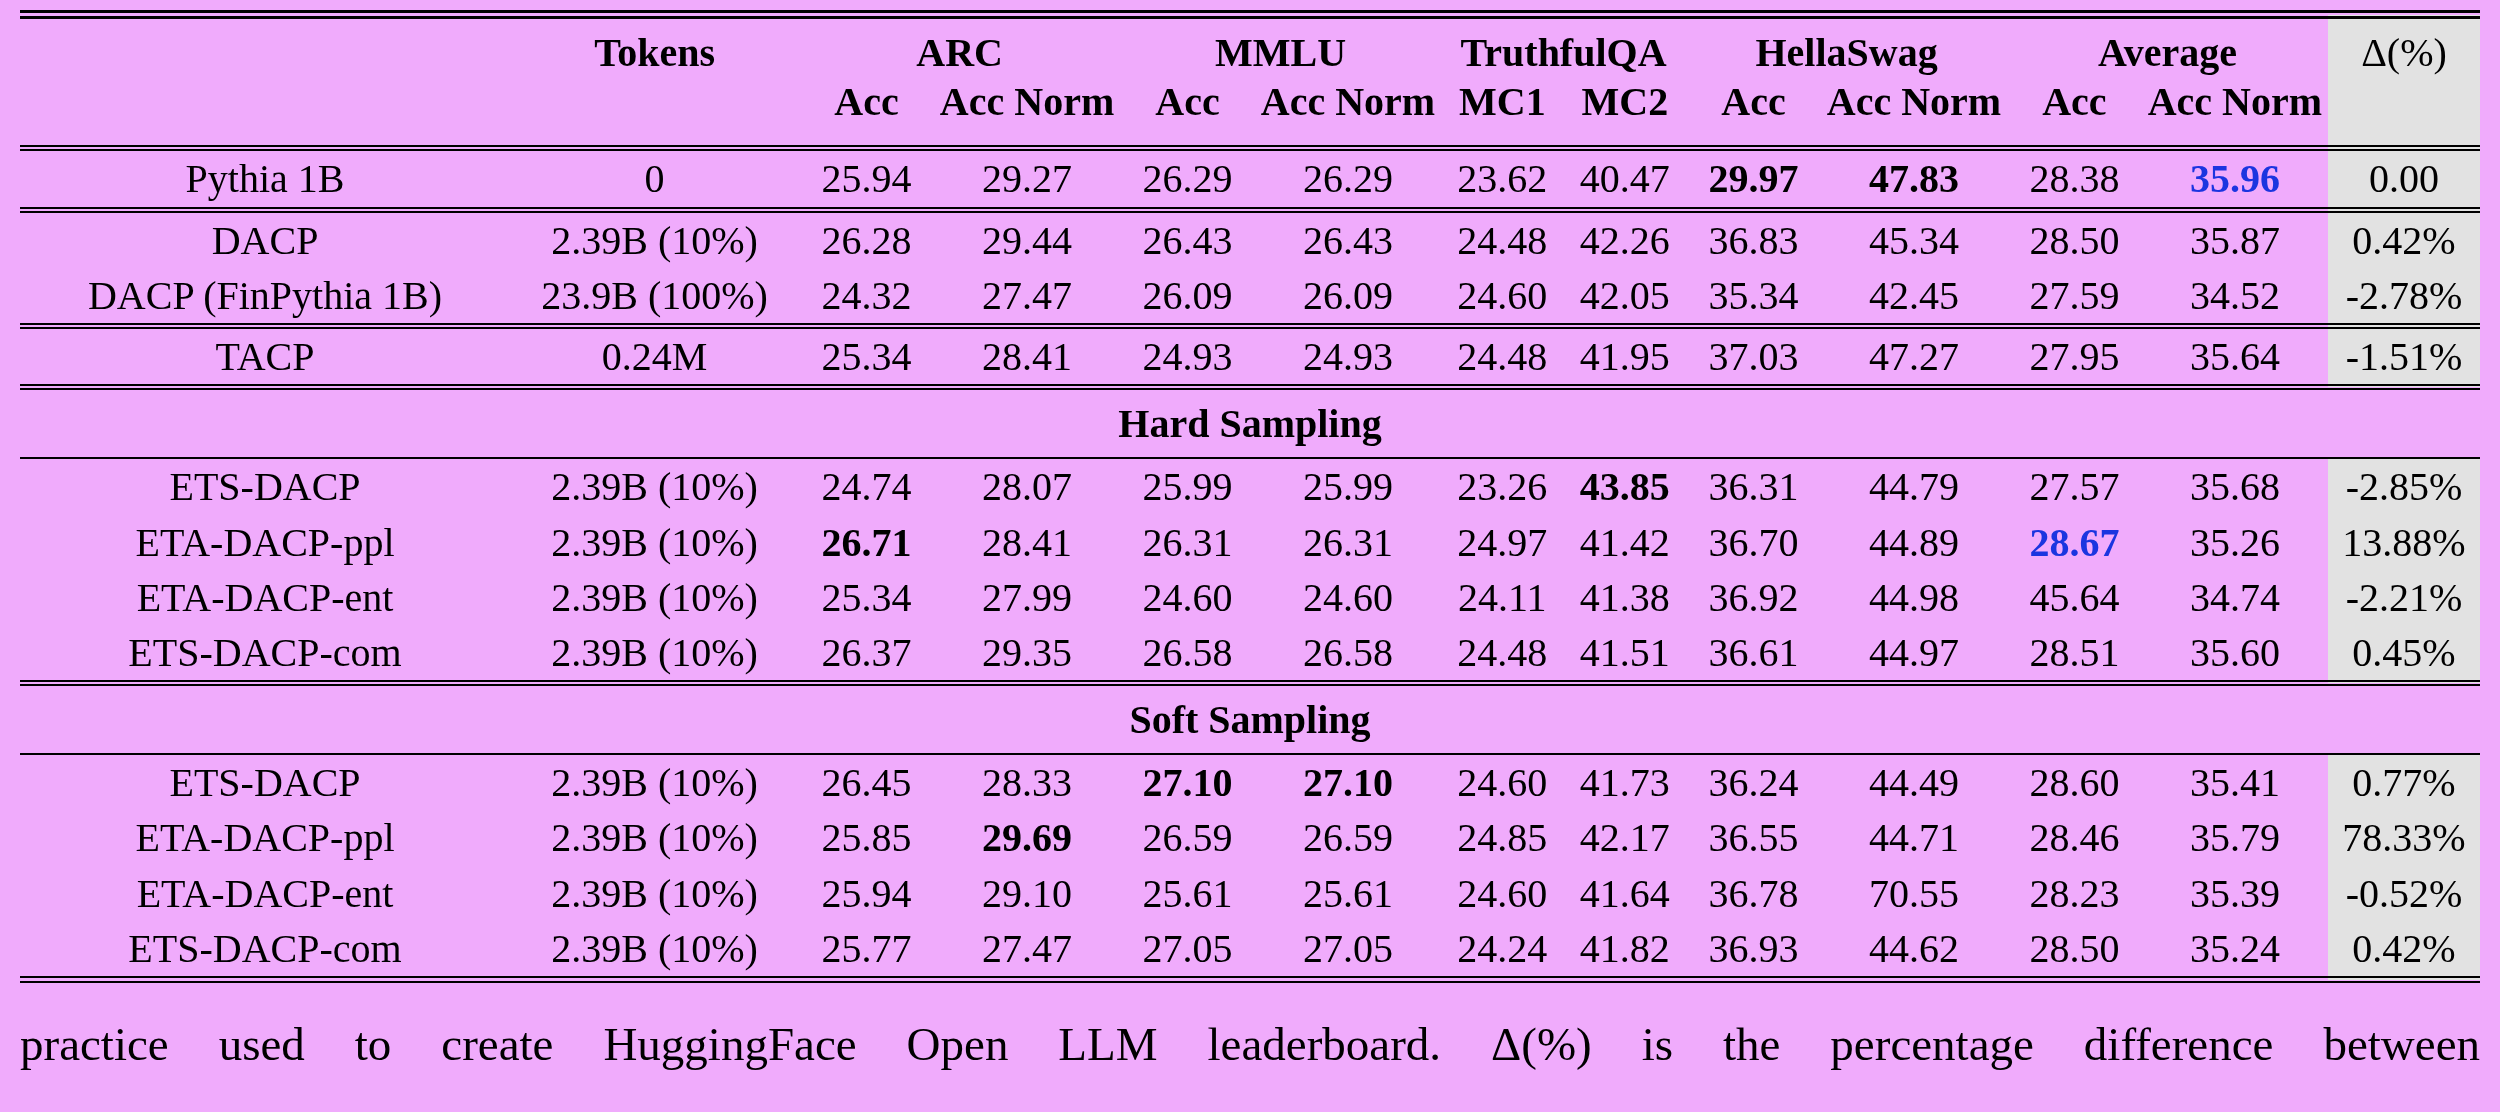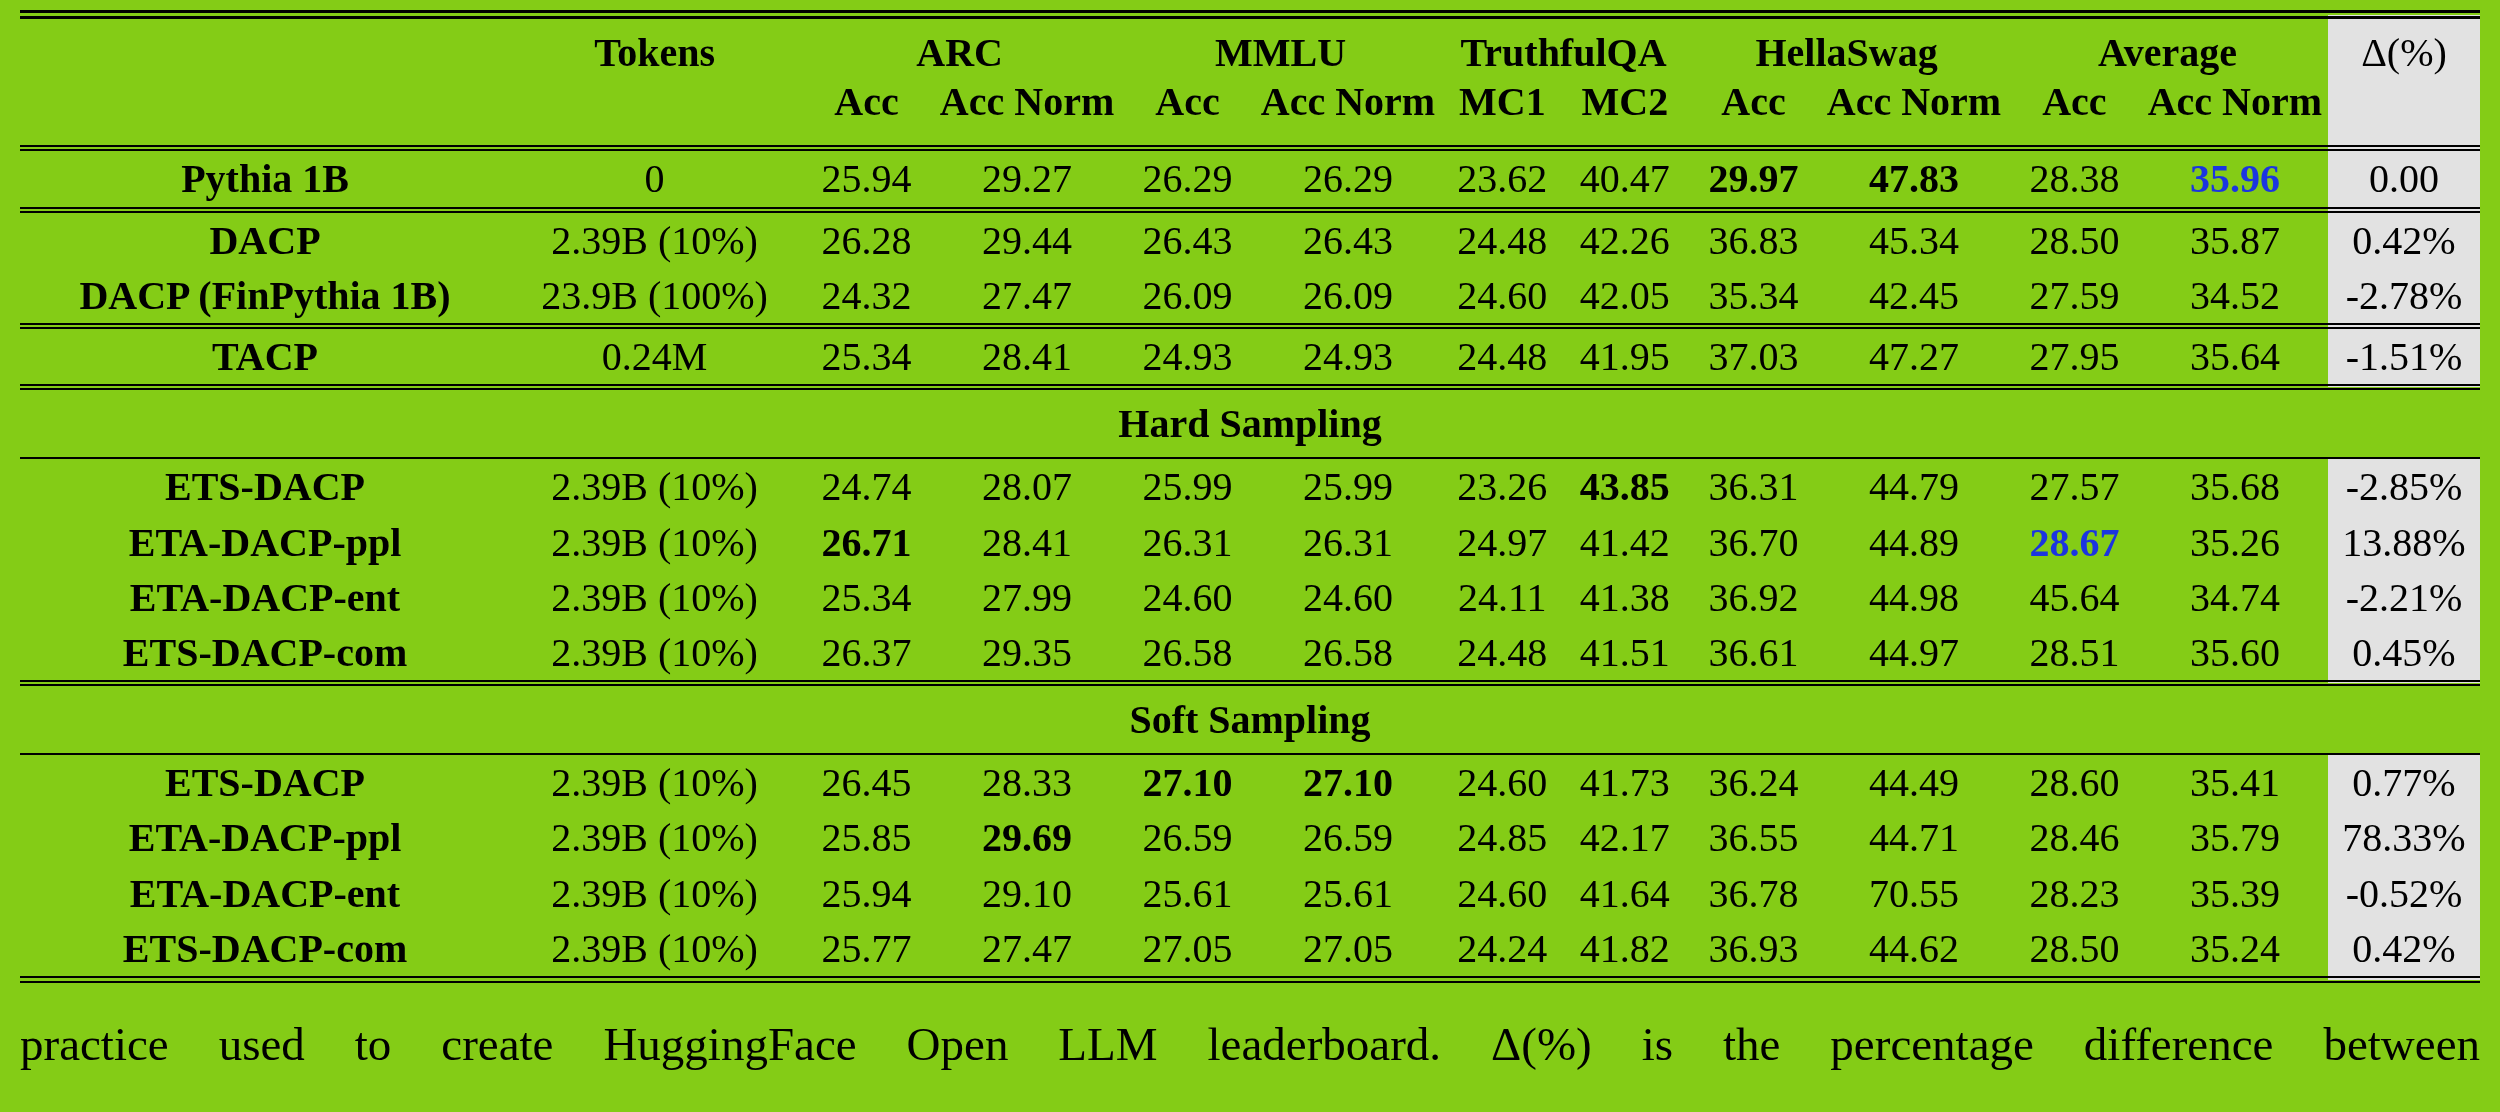--- a/index.html
+++ b/index.html
@@ -8,35 +8,35 @@
     --ink: #000000;
   }
   * { box-sizing: border-box; }
   html, body { margin: 0; padding: 0; background: #ffffff; }
   .page {
     width: 2500px;
     height: 1112px;
     padding: 10px 20px 0 20px;
     font-family: "Liberation Serif", "DejaVu Serif", serif;
     color: var(--ink);
-    background: #84cc16;
+    background: #f0abfc;
     overflow: hidden;
   }
   table.results {
     width: 2460px;
     border-collapse: collapse;
     table-layout: fixed;
     font-size: 40px;
     line-height: 1.18;
   }
   td { text-align: center; vertical-align: middle; padding: 4px 0; white-space: nowrap; overflow: visible; }
   thead td.group { font-weight: bold; padding: 10px 0 0 0; }
   thead td.sub { font-weight: bold; padding: 2px 0 20px 0; }
   thead td.topspan { vertical-align: top; padding-top: 10px; }
-  td.model-cell { font-weight: bold; margin-top: 28px; }
+  td.model-cell { font-weight: normal; margin-top: 28px; }
   td.bold { font-weight: bold; }
   td.blue { color: var(--accent-blue); font-weight: bold; text-align: center; }
   td.delta-col { background: var(--delta-bg); }
   tr.section-title td { font-weight: bold; padding: 10px 0; }
   tr.bt-heavy  { border-top: 9px double var(--ink); }
   tr.bt-double { border-top: 6px double var(--ink); }
   tr.bt-single { border-top: 2px solid var(--ink); }
   tr.bb-double { border-bottom: 7px double var(--ink); }
   .caption {
     width: 2460px;

